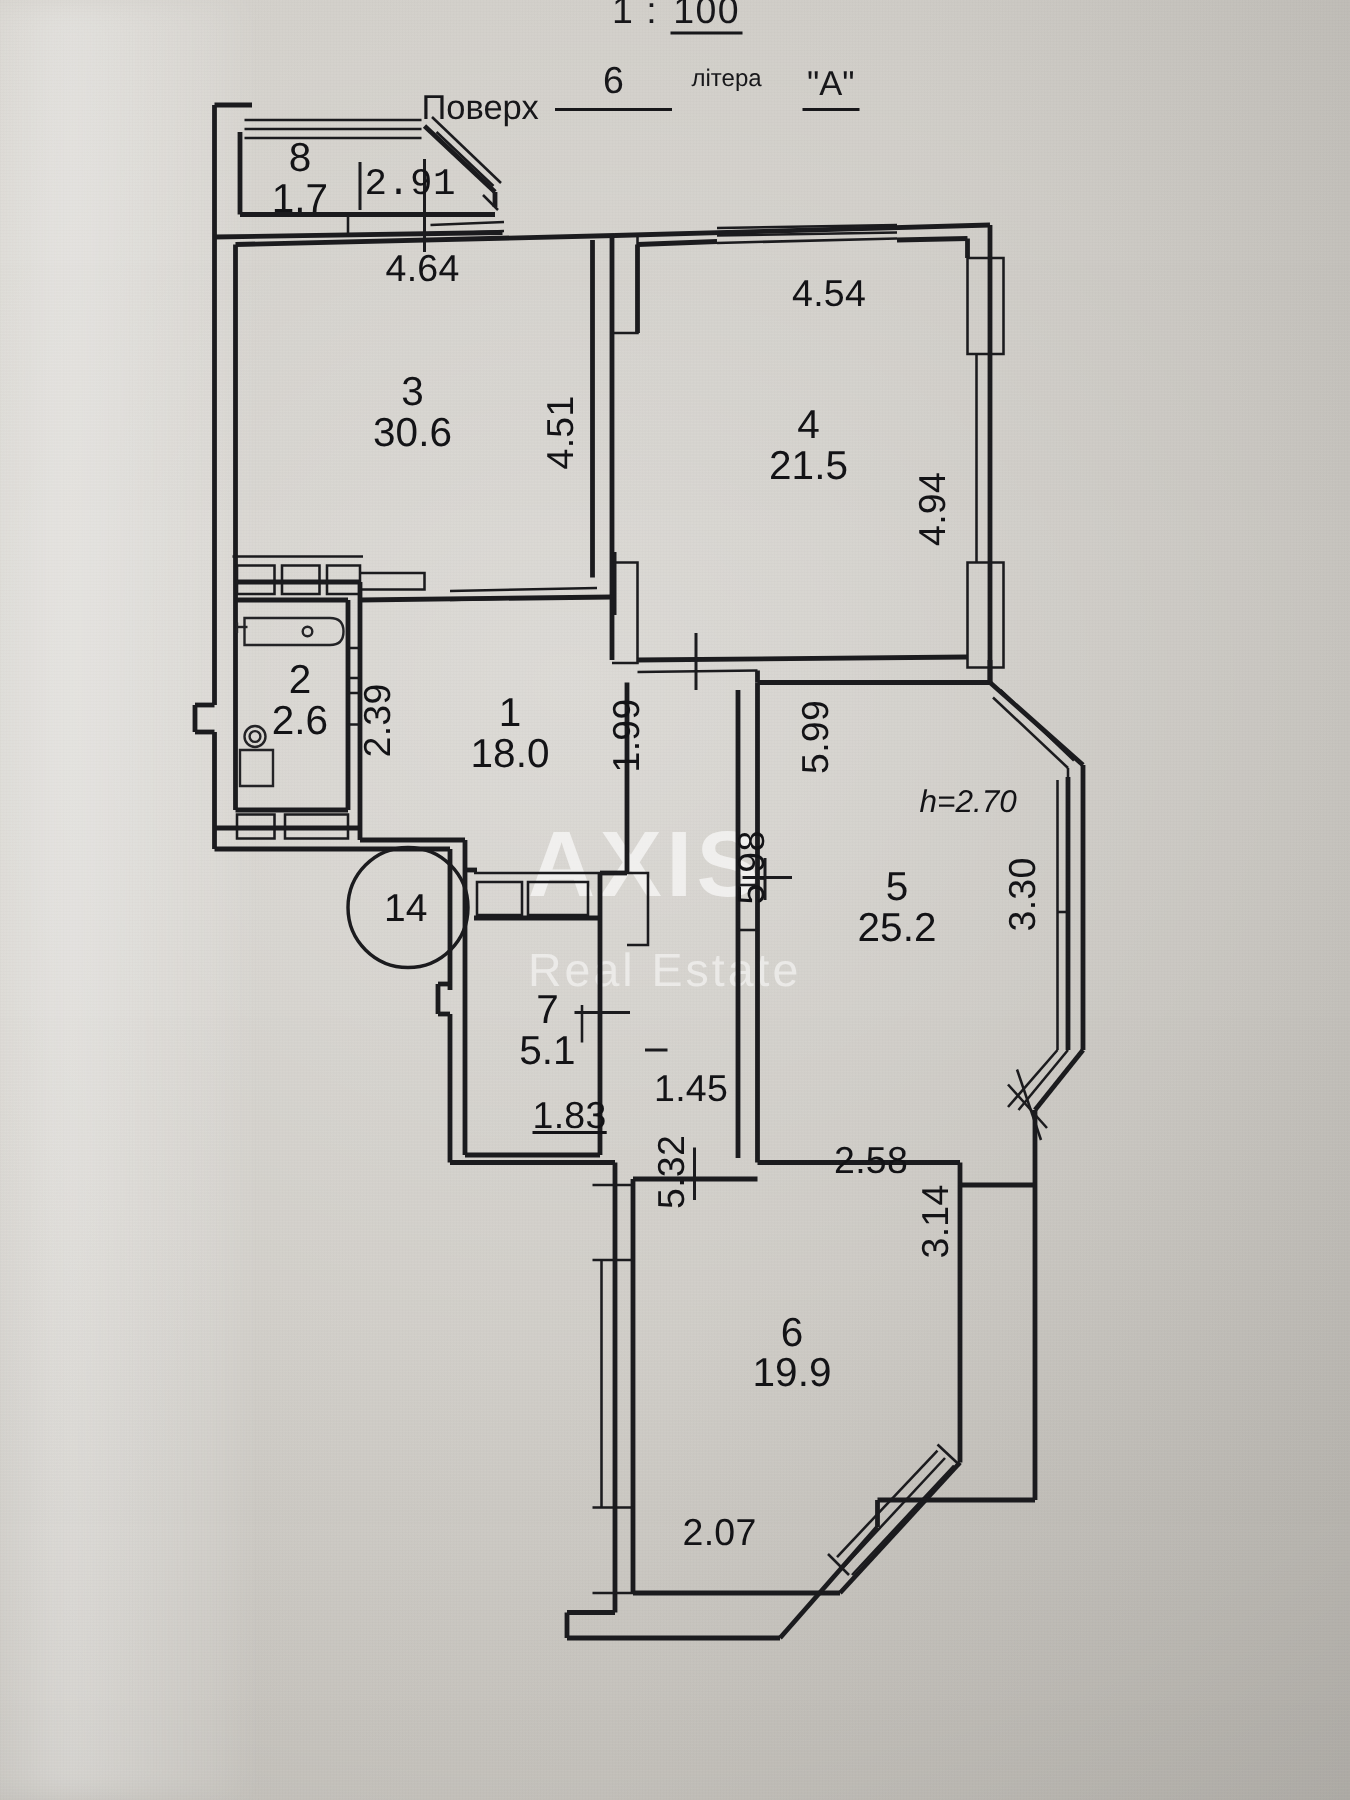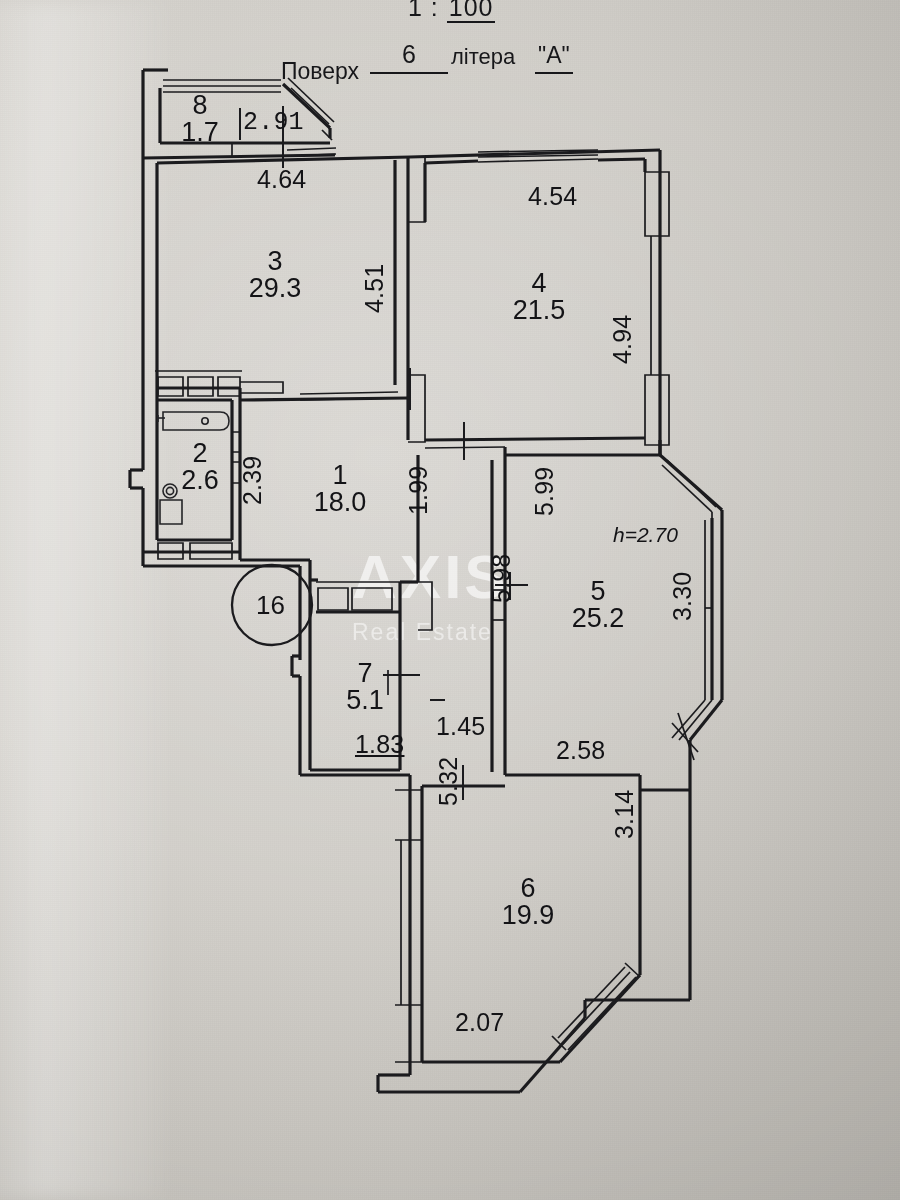--- a/index.html
+++ b/index.html
@@ -57,21 +57,21 @@
     letter-spacing: 1px;
   }
   #scale-note .ul { border-bottom: 2px solid #17171a; padding: 0 2px; }
 
   #floor-label  { left: 281px; top: 58px; font-size: 23px; }
   #floor-value  {
     left: 370px; top: 40px; font-size: 25px;
     border-bottom: 2px solid #17171a;
     width: 78px; text-align: center; padding-bottom: 3px;
   }
-  #letter-label { left: 451px; top: 44px; font-size: 22px; }
+  #letter-label { left: 461px; top: 44px; font-size: 16px; }
   #letter-value {
     left: 535px; top: 42px; font-size: 23px;
     border-bottom: 2px solid #17171a; padding: 0 3px 3px 3px;
   }
 
   
   #watermark {
     position: absolute;
     left: 352px;
     top: 548px;
@@ -80,25 +80,25 @@
     user-select: none;
   }
   #wm-main {
     font-size: 62px;
     font-weight: 700;
     letter-spacing: 3px;
     color: rgba(255,255,255,0.62);
     line-height: 0.95;
   }
   #wm-sub {
-    font-size: 23px;
+    font-size: 31px;
     font-weight: 400;
     letter-spacing: 2px;
     color: rgba(255,255,255,0.52);
-    margin-top: 12px;
+    margin-top: 22px;
   }
 
   
   #plan {
     position: absolute;
     left: 0; top: 0;
     width: 900px; height: 1200px;
   }
   .wall       { fill: none; stroke: #1b1b1e; stroke-width: 3.2; stroke-linejoin: miter; }
   .wall-thin  { fill: none; stroke: #1b1b1e; stroke-width: 1.7; }
@@ -355,21 +355,21 @@
 
   <div class="rl" style="left:167px; top:92px; width:66px;">
     <span class="num">8</span>
     <span class="bar" style="width:56px;"></span>
     <span class="area">1.7</span>
   </div>
 
   <div class="rl" style="left:240px; top:248px; width:70px;">
     <span class="num">3</span>
     <span class="bar" style="width:64px;"></span>
-    <span class="area">29.3</span>
+    <span class="area">30.6</span>
   </div>
 
   <div class="rl" style="left:503px; top:270px; width:72px;">
     <span class="num">4</span>
     <span class="bar" style="width:66px;"></span>
     <span class="area">21.5</span>
   </div>
 
   <div class="rl" style="left:170px; top:440px; width:60px;">
     <span class="num">2</span>
@@ -394,37 +394,37 @@
     <span class="bar" style="width:56px;"></span>
     <span class="area">5.1</span>
   </div>
 
   <div class="rl" style="left:492px; top:875px; width:72px;">
     <span class="num">6</span>
     <span class="bar" style="width:66px;"></span>
     <span class="area">19.9</span>
   </div>
 
-  <div class="marknum" style="left:256px; top:590px;">16</div>
+  <div class="marknum" style="left:256px; top:590px;">14</div>
 
   <div class="hnote" style="left:613px; top:523px;">h=2.70</div>
 
   <div class="dim" style="left:243px; top:108px;font-family:Liberation Mono, monospace;">2.91</div>
   <div class="dim" style="left:257px; top:165px;">4.64</div>
   <div class="dim" style="left:528px; top:182px;">4.54</div>
 
   <div class="dim v" style="left:360px; top:313px;">4.51</div>
   <div class="dim v" style="left:608px; top:364px;">4.94</div>
   <div class="dim v" style="left:238px; top:505px;">2.39</div>
   <div class="dim v" style="left:404px; top:515px;">1.99</div>
   <div class="dim v" style="left:530px; top:516px;">5.99</div>
   <div class="dim v" style="left:487px; top:603px;">5.98</div>
   <div class="dim v" style="left:668px; top:621px;">3.30</div>
 
   <div class="dim" style="left:355px; top:730px;text-decoration:underline;">1.83</div>
   <div class="dim" style="left:436px; top:712px;">1.45</div>
-  <div class="dim" style="left:556px; top:736px;">2.58</div>
+  <div class="dim" style="left:556px; top:760px;">2.58</div>
 
   <div class="dim v" style="left:434px; top:806px;">5.32</div>
   <div class="dim v" style="left:610px; top:839px;">3.14</div>
   <div class="dim" style="left:455px; top:1008px;">2.07</div>
 
 </div>
 
 </body></html>

